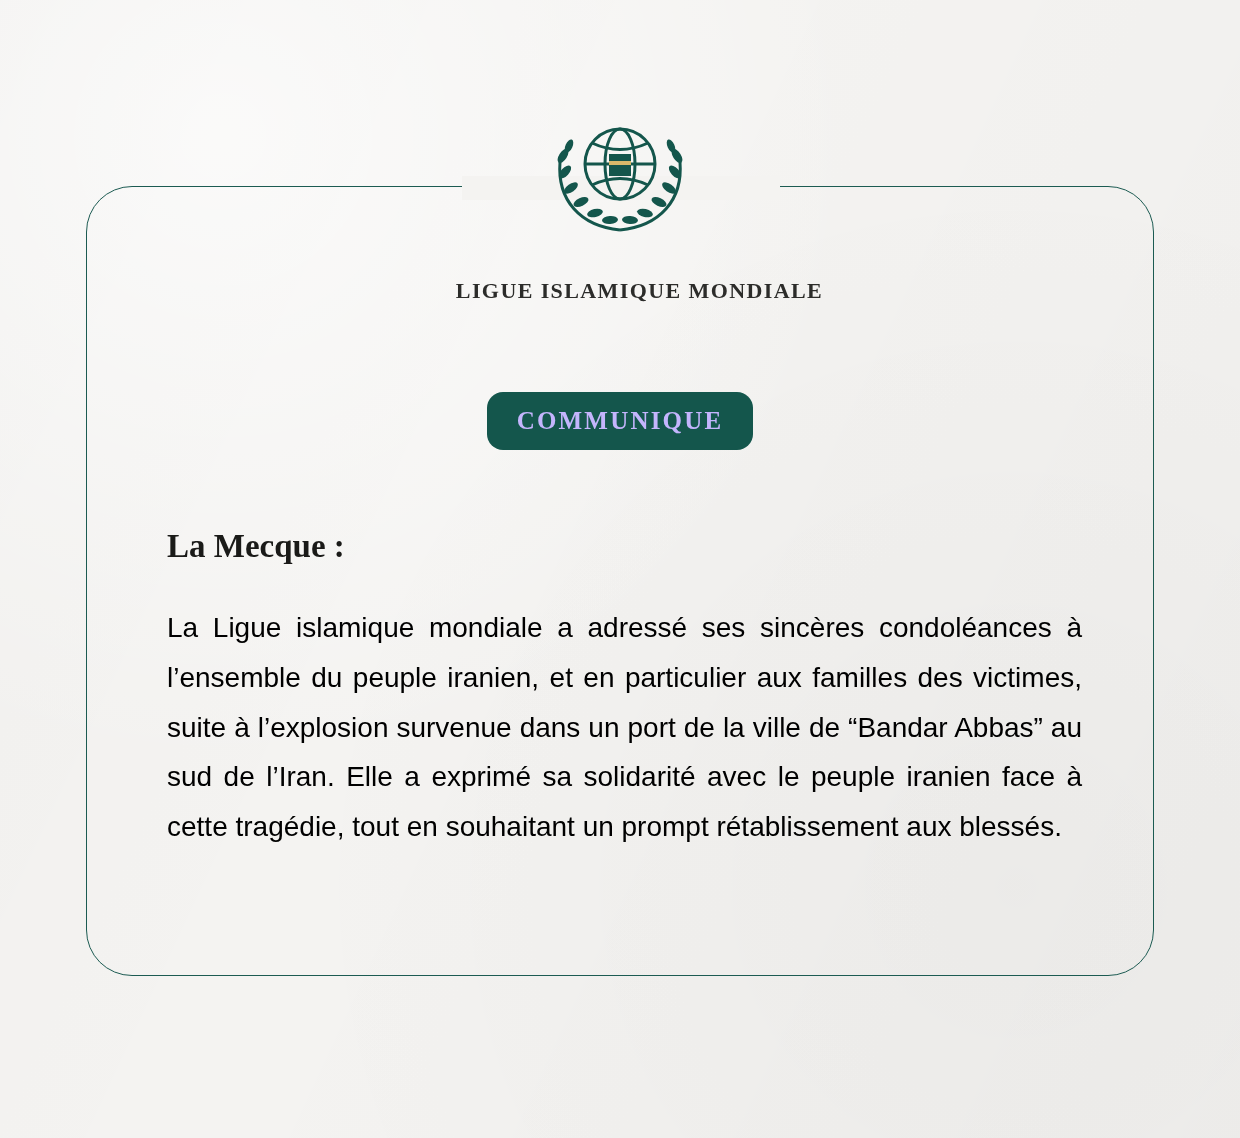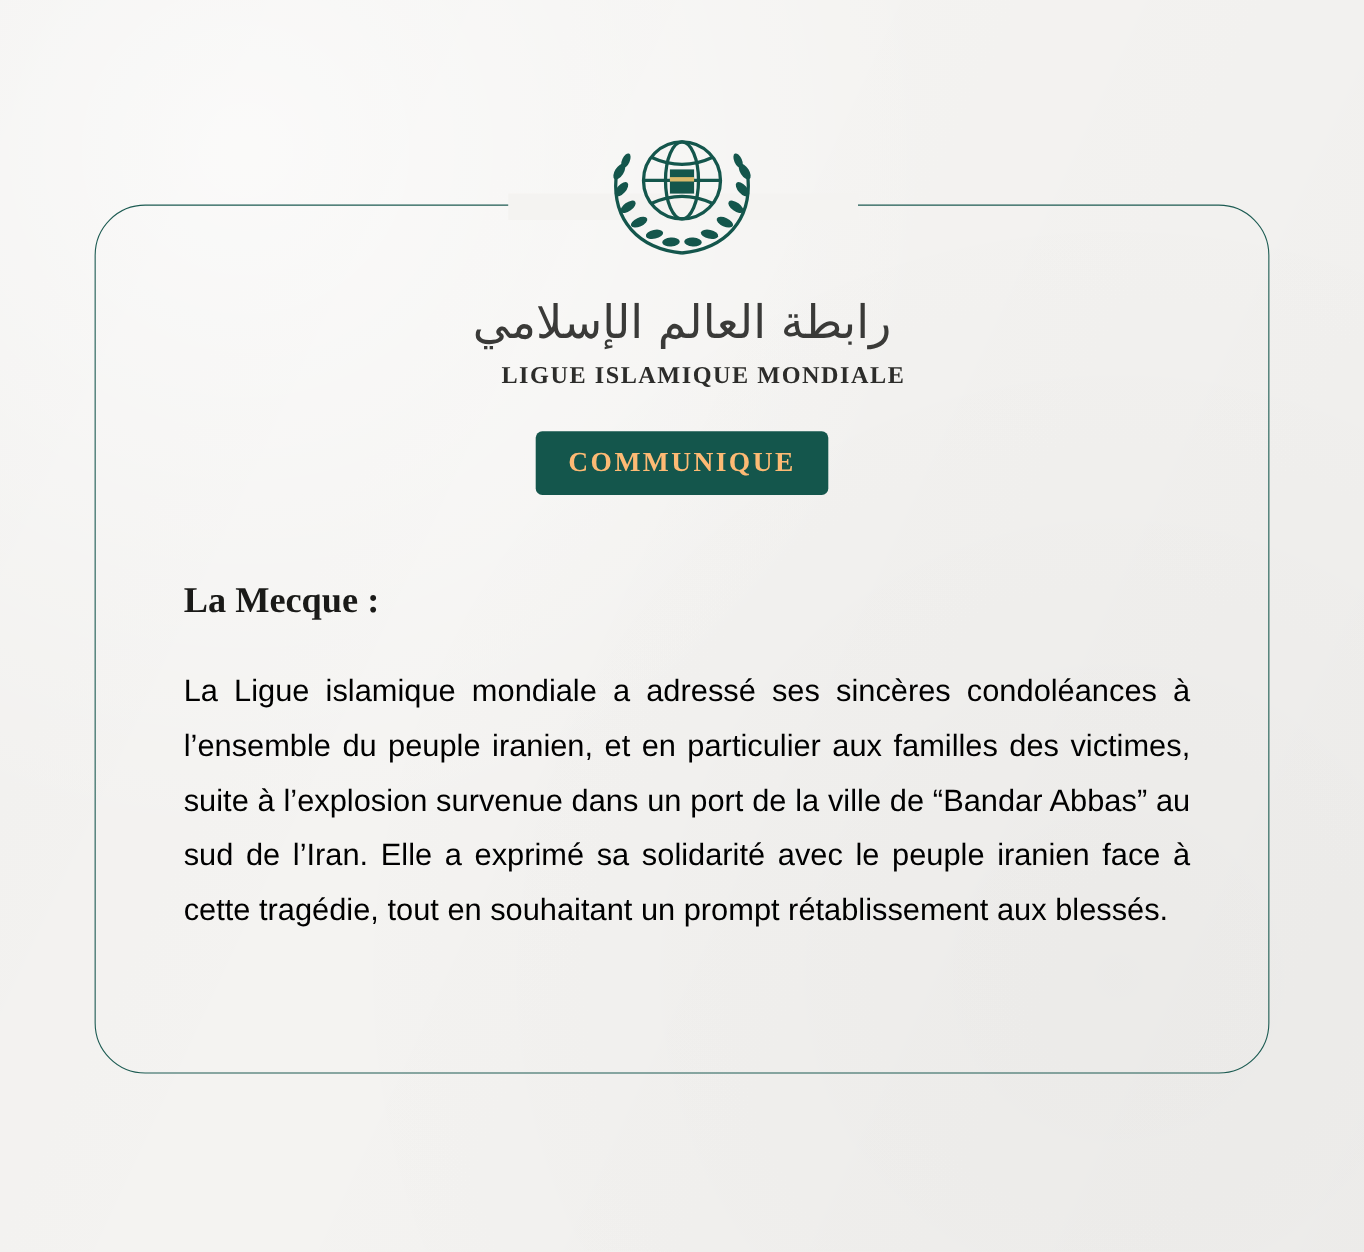--- a/index.html
+++ b/index.html
@@ -80,22 +80,22 @@
   }
 
   .badge {
     position: absolute;
     left: 50%;
     transform: translateX(-50%);
     top: 392px;
     width: 266px;
     height: 58px;
     background: #14564c;
-    border-radius: 6px;
-    color: #fdba74;
+    border-radius: 16px;
+    color: #c4b5fd;
     font-family: "Liberation Serif", serif;
     font-weight: bold;
     font-size: 25px;
     letter-spacing: 2.2px;
     display: flex;
     align-items: center;
     justify-content: center;
   }
 
   .body-wrap {
@@ -160,21 +160,20 @@
       <ellipse cx="124" cy="90" rx="8" ry="4" transform="rotate(24 124 90)"></ellipse>
       <ellipse cx="110" cy="101" rx="8" ry="4" transform="rotate(12 110 101)"></ellipse>
       <ellipse cx="95" cy="108" rx="8" ry="4" transform="rotate(4 95 108)"></ellipse>
       <ellipse cx="34" cy="34" rx="7" ry="3.5" transform="rotate(-66 34 34)"></ellipse>
       <ellipse cx="136" cy="34" rx="7" ry="3.5" transform="rotate(66 136 34)"></ellipse>
     </g>
   </svg>
 </div>
 
 <div class="wordmark">
-  <div class="wordmark-ar">رابطة العالم الإسلامي</div>
   <div class="wordmark-fr">LIGUE ISLAMIQUE MONDIALE</div>
 </div>
 
 <div class="badge">COMMUNIQUE</div>
 
 <div class="body-wrap">
   <p class="dateline">La Mecque :</p>
   <p class="paragraph">La Ligue islamique mondiale a adressé ses sincères condoléances à l’ensemble du peuple iranien, et en particulier aux familles des victimes, suite à l’explosion survenue dans un port de la ville de “Bandar Abbas” au sud de l’Iran. Elle a exprimé sa solidarité avec le peuple iranien face à cette tragédie, tout en souhaitant un prompt rétablissement aux blessés.</p>
 </div>
 

